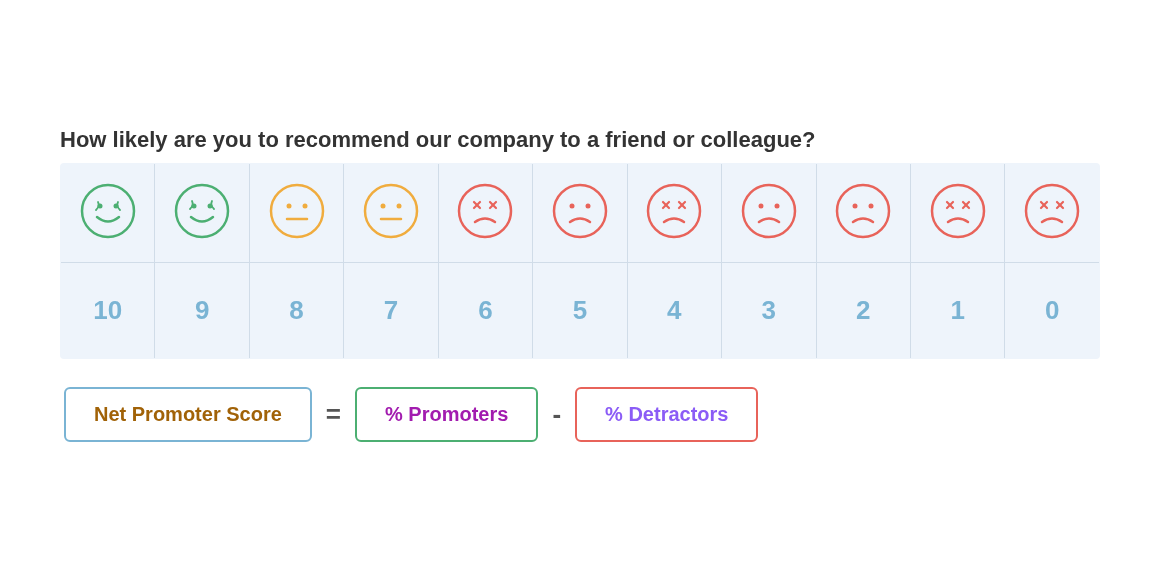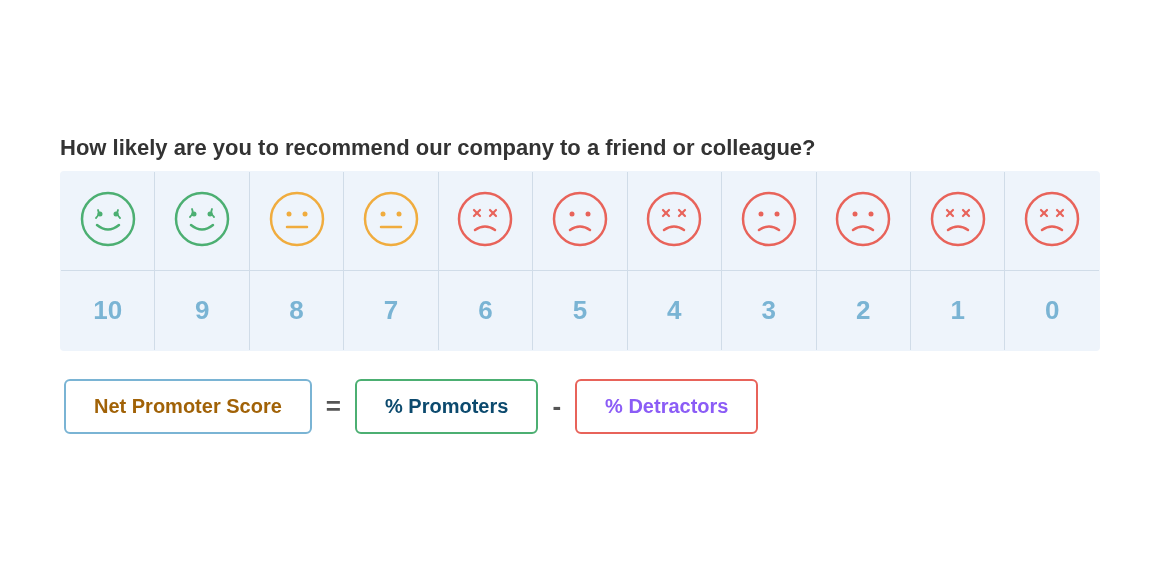--- a/index.html
+++ b/index.html
@@ -64,21 +64,21 @@
       text-align: center;
       border-right: 1.5px solid #d0dce8;
       border-top: 1.5px solid #d0dce8;
     }
 
     .emoji-row td:last-child {
       border-right: none;
     }
 
     .number-row td {
-      padding: 24px 0;
+      padding: 32px 0;
       text-align: center;
       font-size: 26px;
       font-weight: 600;
       color: #7ab4d4;
       border-right: 1.5px solid #d0dce8;
       border-top: 1.5px solid #d0dce8;
     }
 
     .number-row td:last-child {
       border-right: none;
@@ -98,21 +98,21 @@
       border-radius: 6px;
       padding: 14px 28px;
       font-size: 20px;
       font-weight: 700;
       color: #a16207;
       background: #fff;
     }
 
     .formula-box.promoters-box {
       border-color: #4caf72;
-      color: #0c4a6e;
+      color: #a21caf;
     }
 
     .formula-box.detractors-box {
       border-color: #e8635a;
       color: #8b5cf6;
     }
 
     .formula-operator {
       font-size: 26px;
       font-weight: 700;

